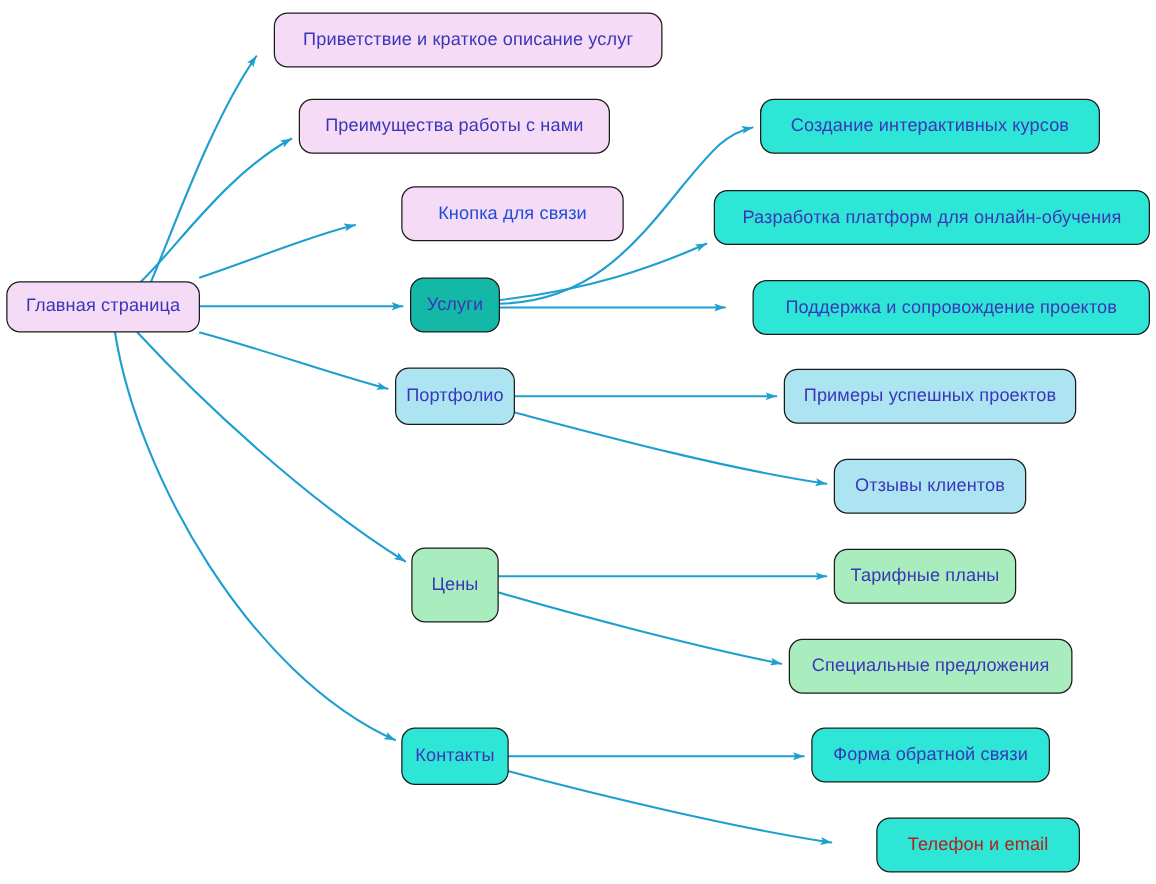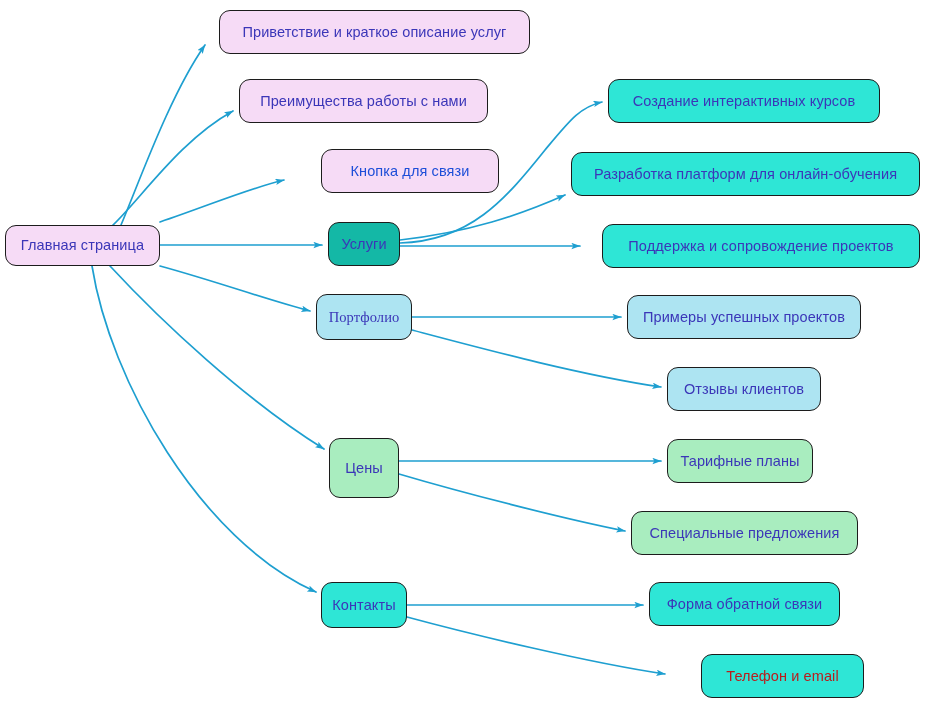--- a/index.html
+++ b/index.html
@@ -96,21 +96,21 @@
       </div>
       <div class="node" style="left: 608px; top: 79px; width: 272px; height: 44px; background: rgb(46, 230, 214); border-color: rgb(28, 28, 28); color: rgb(59, 54, 184);">
         <span class="node-label">Создание интерактивных курсов</span>
       </div>
       <div class="node" style="left: 571px; top: 152px; width: 349px; height: 44px; background: rgb(46, 230, 214); border-color: rgb(28, 28, 28); color: rgb(59, 54, 184);">
         <span class="node-label">Разработка платформ для онлайн-обучения</span>
       </div>
       <div class="node" style="left: 586px; top: 224px; width: 318px; height: 44px; background: rgb(46, 230, 214); border-color: rgb(28, 28, 28); color: rgb(59, 54, 184); margin-left: 16px;">
         <span class="node-label">Поддержка и сопровождение проектов</span>
       </div>
-      <div class="node" style="left: 316px; top: 294px; width: 96px; height: 46px; background: rgb(173, 228, 242); border-color: rgb(28, 28, 28); color: rgb(59, 54, 184); font-family: Liberation Serif, serif;">
+      <div class="node" style="left: 316px; top: 294px; width: 96px; height: 46px; background: rgb(173, 228, 242); border-color: rgb(28, 28, 28); color: rgb(59, 54, 184);">
         <span class="node-label">Портфолио</span>
       </div>
       <div class="node" style="left: 627px; top: 295px; width: 234px; height: 44px; background: rgb(173, 228, 242); border-color: rgb(28, 28, 28); color: rgb(59, 54, 184); text-align: right;">
         <span class="node-label">Примеры успешных проектов</span>
       </div>
       <div class="node" style="left: 667px; top: 367px; width: 154px; height: 44px; background: rgb(173, 228, 242); border-color: rgb(28, 28, 28); color: rgb(59, 54, 184);">
         <span class="node-label">Отзывы клиентов</span>
       </div>
       <div class="node" style="left: 329px; top: 438px; width: 70px; height: 60px; background: rgb(169, 237, 191); border-color: rgb(28, 28, 28); color: rgb(59, 54, 184);">
         <span class="node-label">Цены</span>

